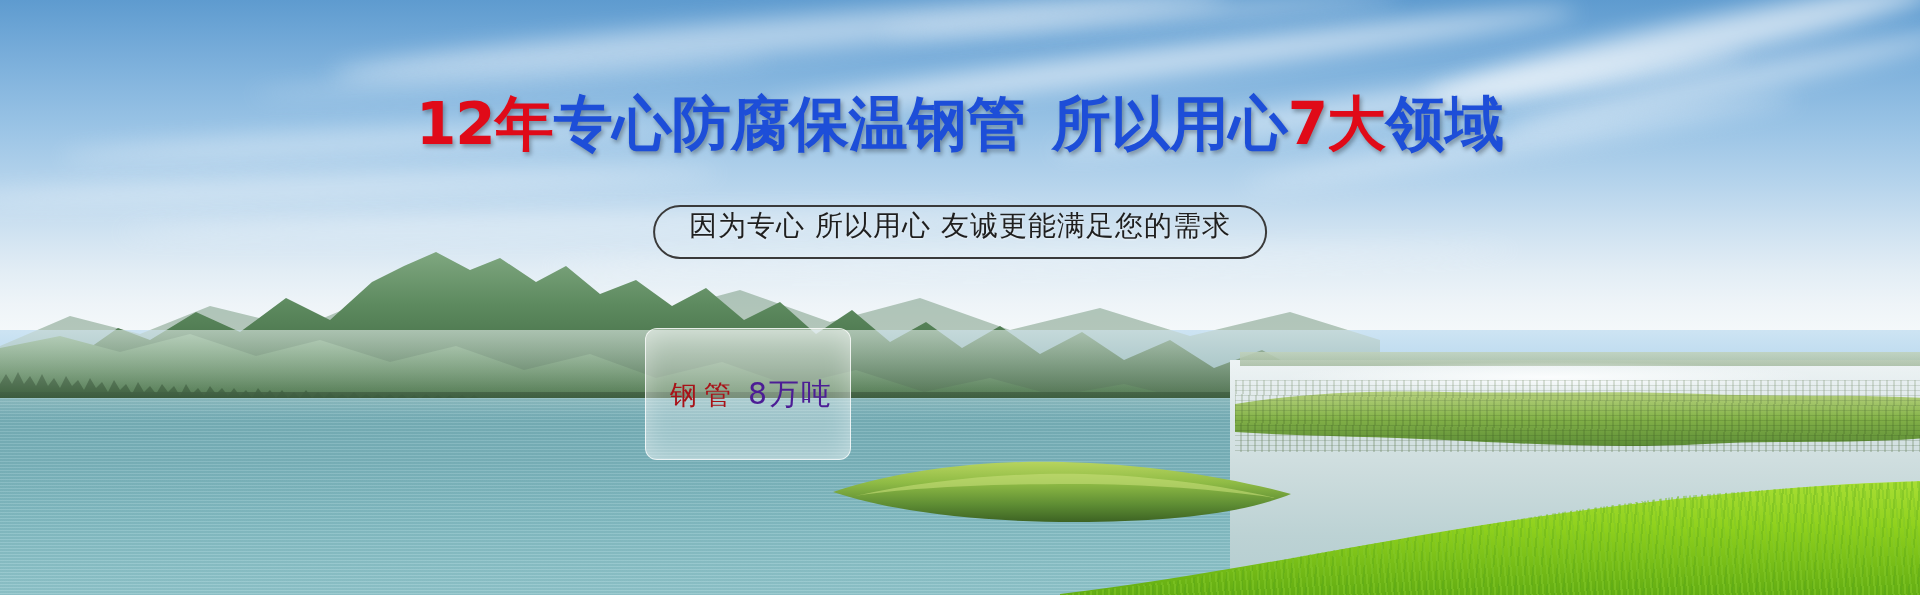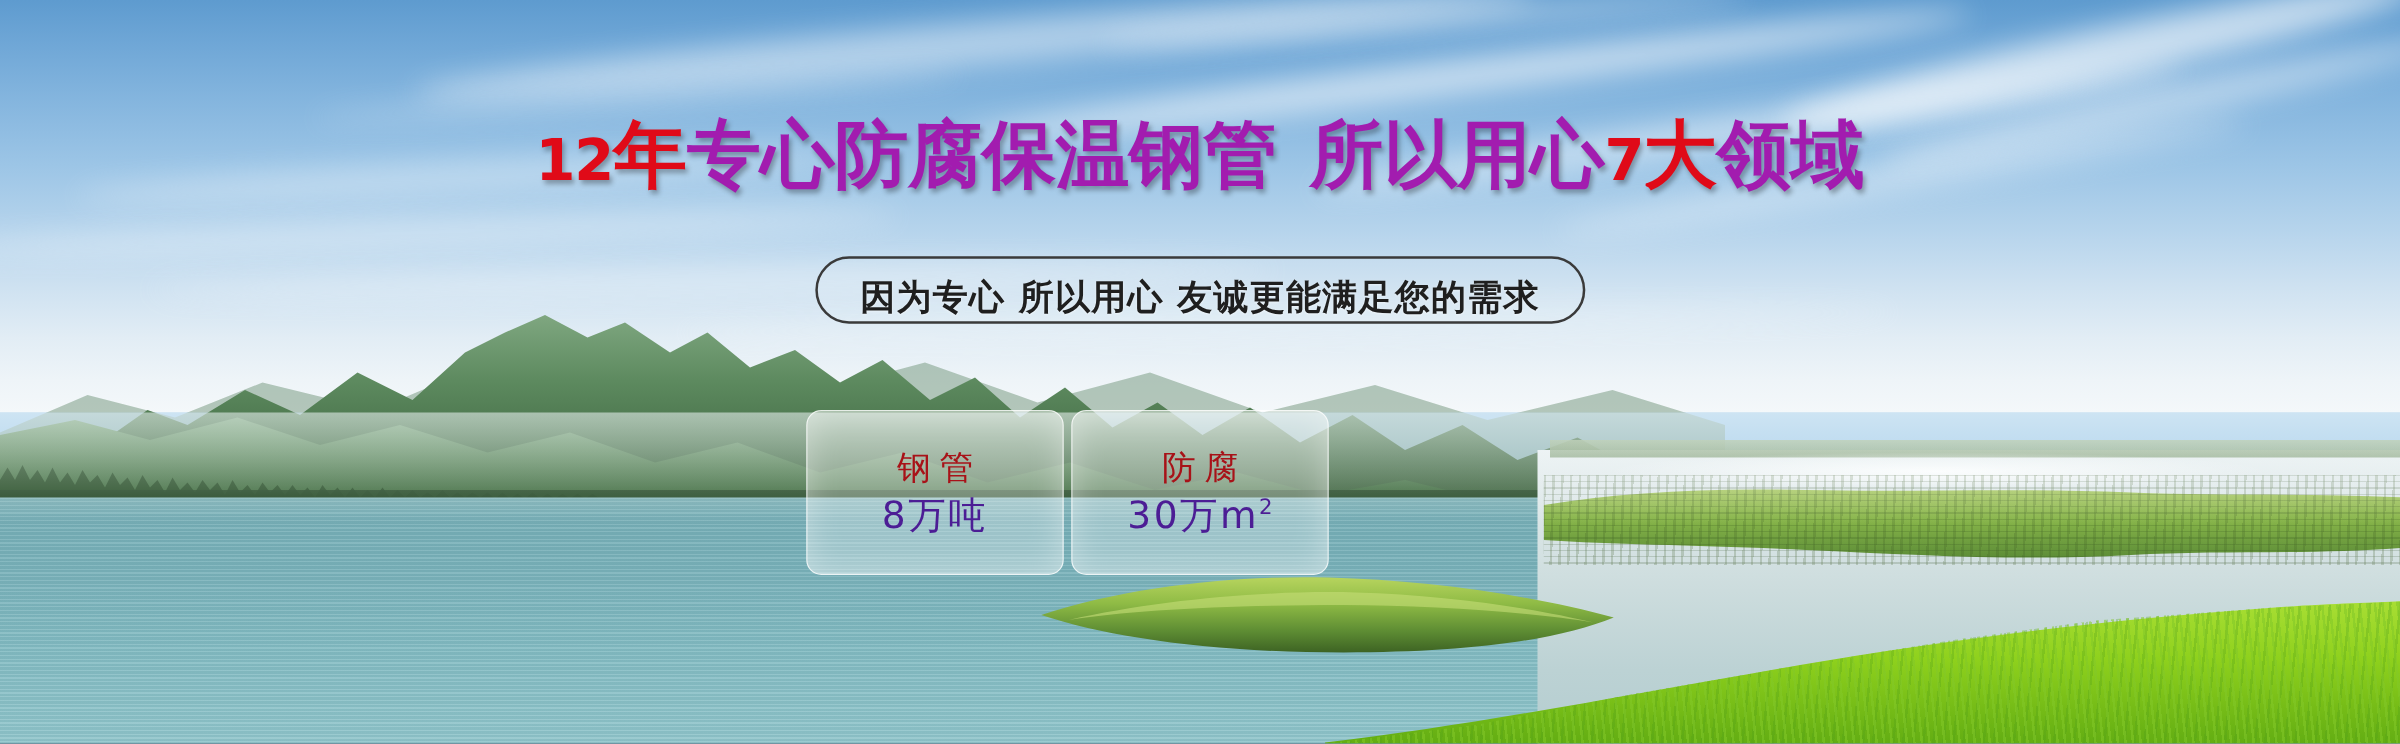--- a/index.html
+++ b/index.html
@@ -128,52 +128,51 @@
     text-align:center;
     font-family:"DejaVu Sans","Liberation Sans",sans-serif;
     font-weight:bold;
     font-size:59px;
     line-height:1;
     letter-spacing:0px;
     white-space:nowrap;
     text-shadow:2px 3px 4px rgba(0,0,0,.30);
   }
   .hl-red{color:#e00a18;}
-  .hl-dark{color:#a21caf;}
-  .hl-num{font-size:46px;letter-spacing:-1px;text-align:center;}
+  .hl-dark{color:#1d4ed8;}
+  .hl-num{font-size:58px;letter-spacing:-1px;text-align:center;}
   .hl-gap{display:inline-block;width:26px;}
 
   .subpill{
     position:absolute;left:50%;top:205px;transform:translateX(-50%);
     height:54px;
     padding:0 34px;
     box-sizing:border-box;
-    display:flex;align-items:flex-end;justify-content:center;
+    display:flex;align-items:flex-start;justify-content:center;
     border:2px solid #3a3a3a;
     border-radius:28px;
     color:#1f1f1f;
     font-size:28px;
     letter-spacing:1px;
     white-space:nowrap;
     background:rgba(255,255,255,.05);
     text-shadow:0 1px 2px rgba(255,255,255,.55);
-    font-weight:bold;
   }
 
   .cards{
     position:absolute;left:645px;top:328px;
     display:flex;gap:6px;
   }
   .card{
     width:206px;height:132px;
     box-sizing:border-box;
     border:1px solid rgba(255,255,255,.80);
     border-radius:12px;
     background:rgba(255,255,255,.30);
-    display:flex;flex-direction:column;
+    display:flex;flex-direction:row;
     align-items:center;justify-content:center;
     gap:10px;
     box-shadow:inset 0 0 26px rgba(255,255,255,.38);
   }
   .card-title{
     color:#a81218;
     font-size:27px;
     letter-spacing:7px;
     text-indent:7px;
     line-height:1;
@@ -319,23 +318,17 @@
       <span>因为专心 所以用心  友诚更能满足您的需求</span>
     </div>
 
     <div class="cards">
 
       <div class="card">
         <div class="card-title">钢管</div>
         <div class="card-value">8万吨</div>
       </div>
 
-      <div class="card">
-        <div class="card-title">防腐</div>
-        <div class="card-value">
-          <span>30万m</span><sup>2</sup>
-        </div>
-      </div>
 
 
     </div>
   </div>
 </div>
 
 </body></html>

